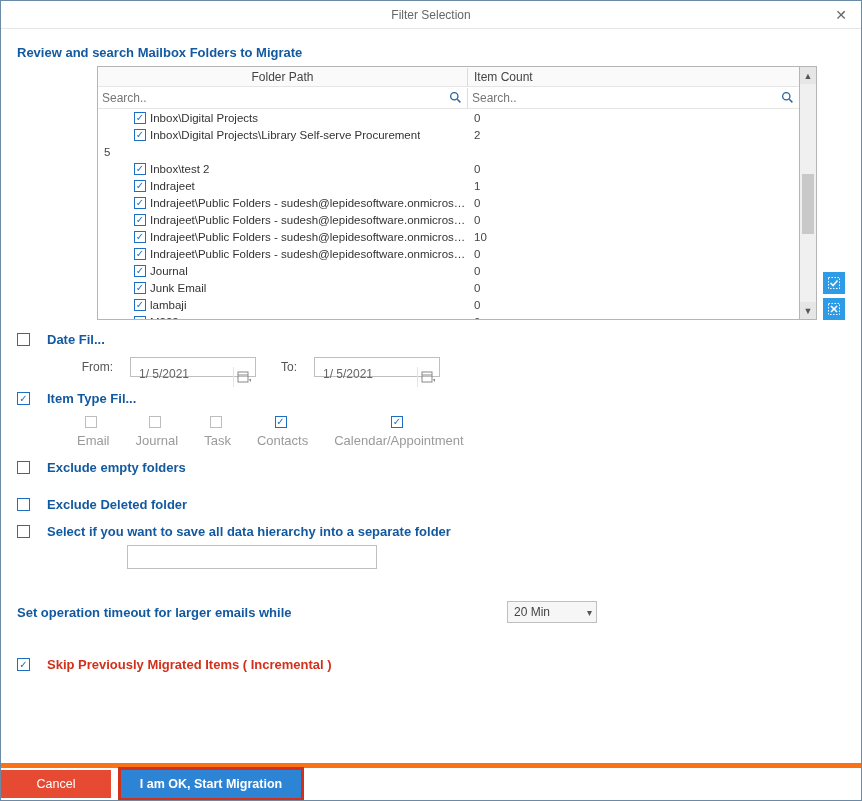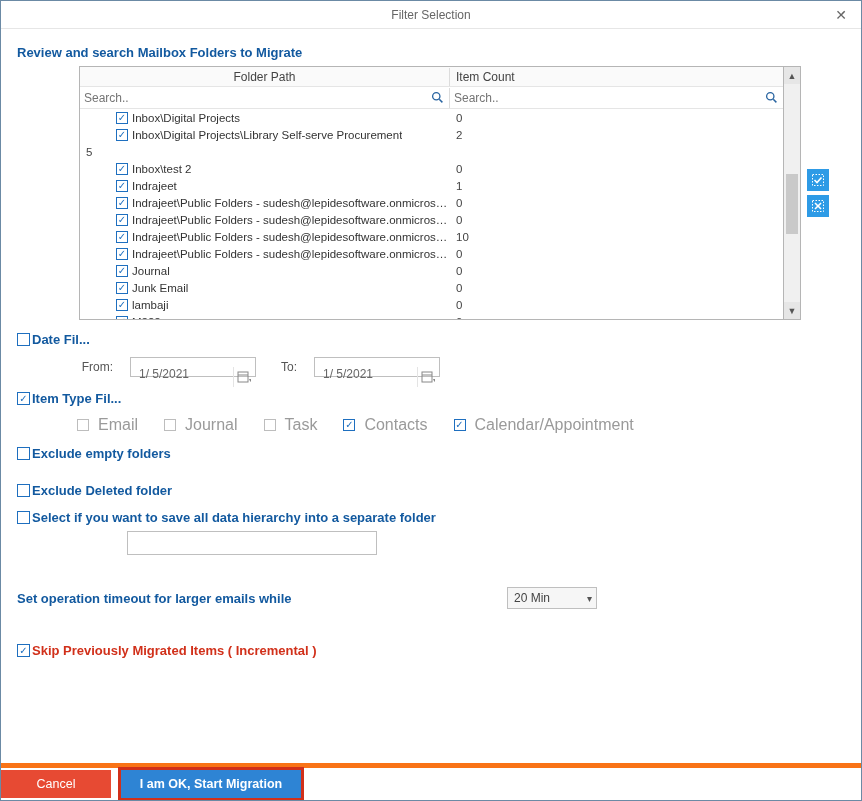--- a/index.html
+++ b/index.html
@@ -45,22 +45,22 @@
   .section-title {
     color: #12599f;
     font-weight: bold;
     font-size: 13px;
     margin-bottom: 6px;
   }
 
   
   .grid-wrap {
     display: flex;
-    align-items: center;
-    margin-left: 62px;
+    align-items: flex-end;
+    margin-left: 80px;
     margin-right: 0;
   }
   .grid {
     border: 1px solid #b5b5b5;
     width: 705px;
     font-size: 12px;
     background: #fff;
   }
   .grid-head, .grid-filter, .grid-row {
     display: flex;
@@ -155,21 +155,21 @@
     background: #2e9be6;
     display: flex; align-items: center; justify-content: center;
     cursor: pointer;
   }
   .side-btn svg { display: block; }
 
   
   .opt {
     display: flex;
     align-items: center;
-    gap: 2px;
+    gap: 17px;
     margin-top: 12px;
   }
   .opt .box {
     width: 13px; height: 13px;
     border: 1px solid #1e6fbf;
     display: inline-flex; align-items: center; justify-content: center;
   }
   .opt .box.checked::after { content: "✓"; color: #1e6fbf; font-size: 10px; line-height:1; }
   .opt .label { color: #12599f; font-weight: bold; font-size: 13px; }
   .opt .label.red { color: #d1301a; }
@@ -197,21 +197,21 @@
     color: #8a8a8a;
   }
   .date-text { flex: 1; }
 
   .types-row {
     display: flex;
     align-items: center;
     gap: 26px;
     margin: 10px 0 6px 60px;
   }
-  .type-item { display: flex; align-items: center; gap: 5px; color: #9a9a9a; font-size: 16px; }
+  .type-item { display: flex; align-items: center; gap: 5px; color: #9a9a9a; font-size: 13px; flex-direction: column; }
 
   .sep-input {
     margin: 6px 0 14px 110px;
     width: 250px; height: 24px;
     border: 1px solid #bfbfbf;
     background: #fff;
   }
 
   .timeout-row {
     display: flex;

